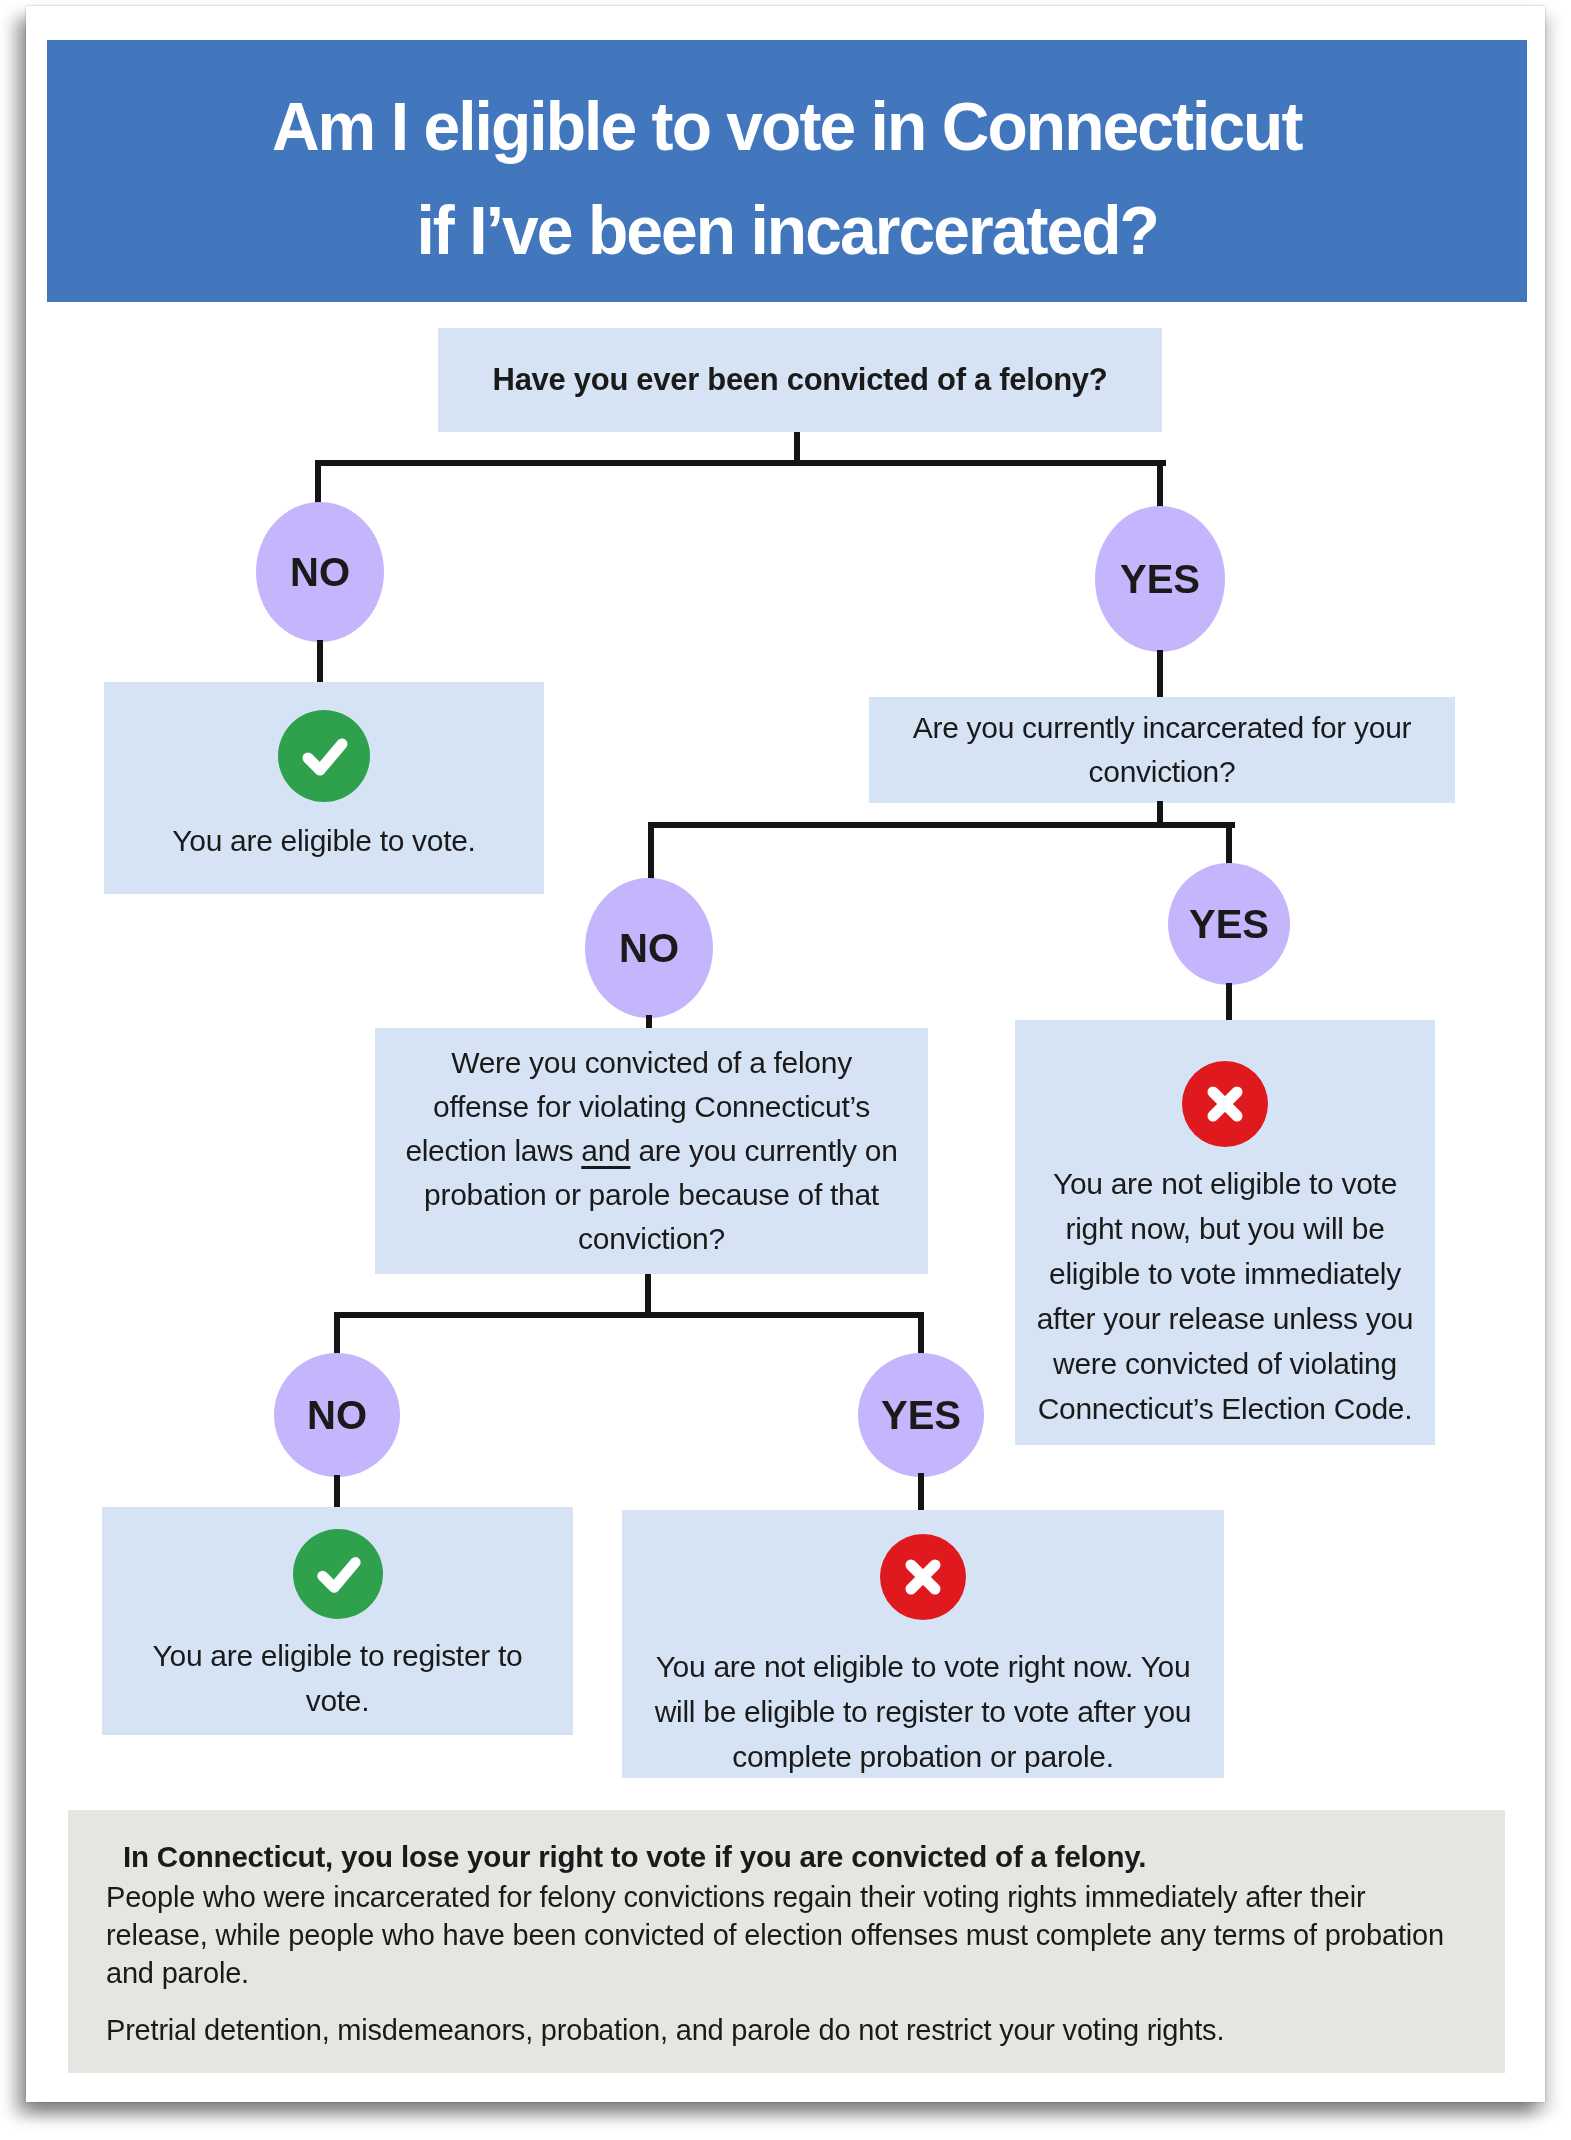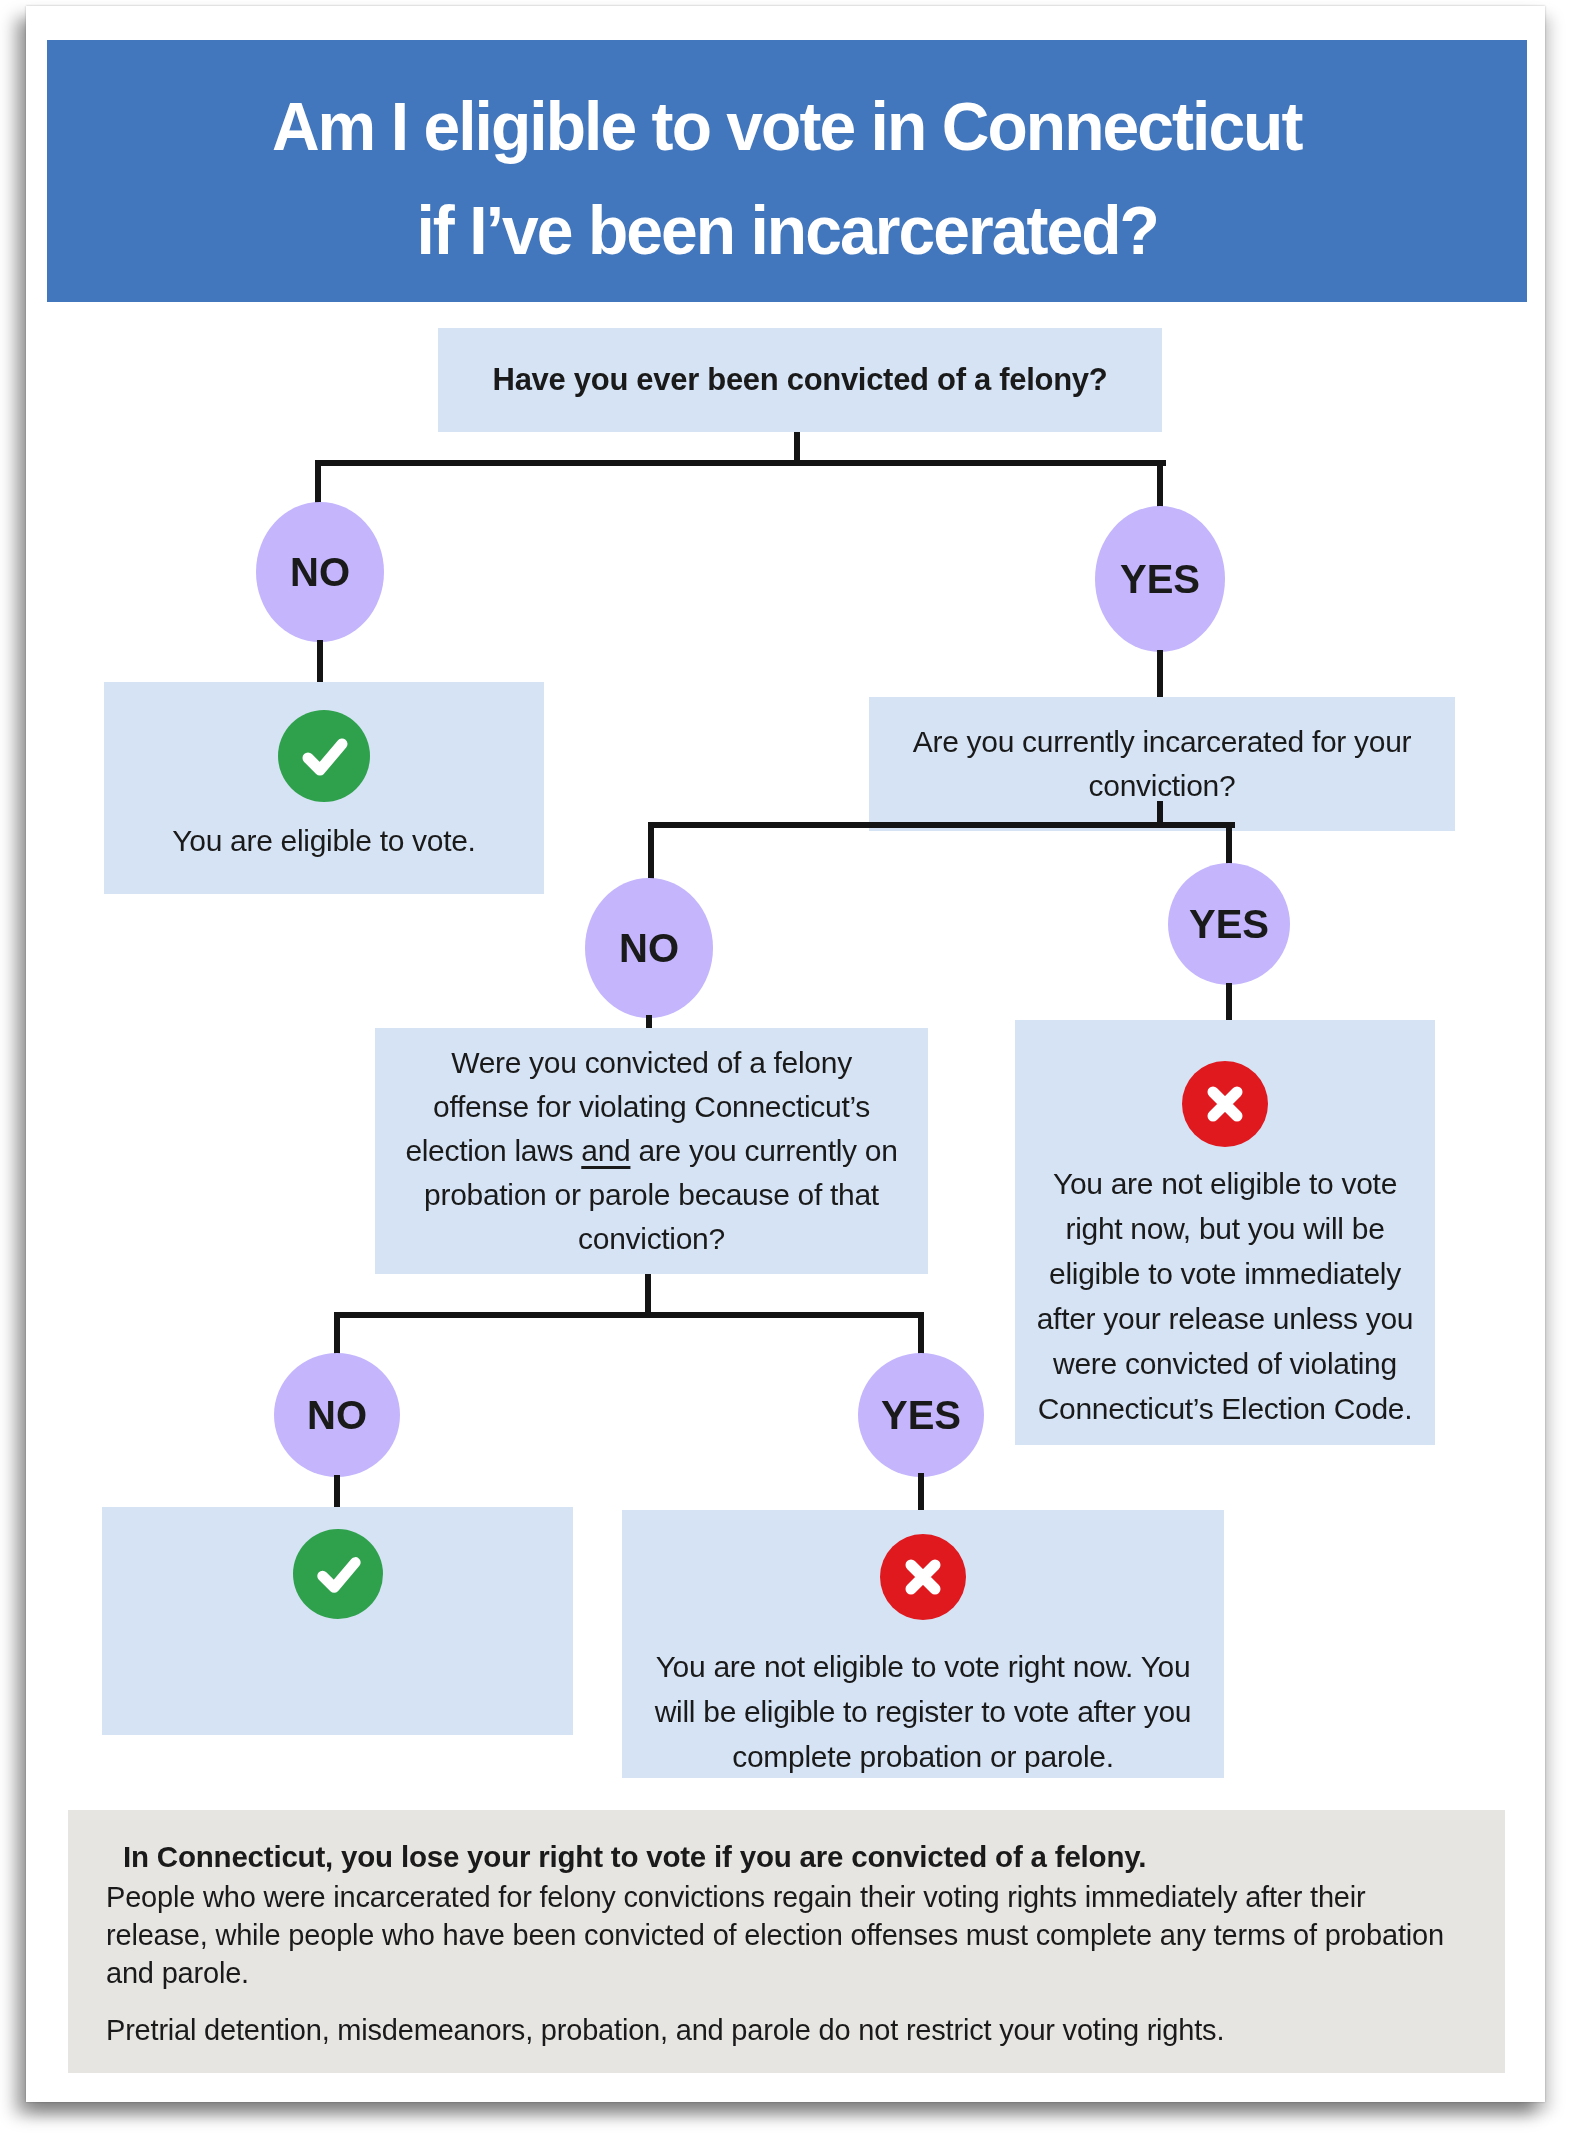--- a/index.html
+++ b/index.html
@@ -61,21 +61,21 @@
 
   <div class="abs result" style="left:104px;top:682px;width:440px;height:212px;padding-top:28px;">
     <div class="badge green" style="width:92px;height:92px;">
       <svg width="56" height="56" viewBox="0 0 56 56">
           <path d="M12 30 L24 42 L46 16" fill="none" stroke="#ffffff" stroke-width="11" stroke-linecap="round" stroke-linejoin="round"></path>
         </svg>
     </div>
     <div style="margin-top:16px;padding:0 20px;">You are eligible to vote.</div>
   </div>
 
-  <div class="abs qbox" style="left:869px;top:697px;width:586px;height:134px;padding:0 38px;">Are you currently incarcerated for your conviction?</div>
+  <div class="abs qbox" style="left:869px;top:697px;width:586px;height:106px;padding:0 38px;">Are you currently incarcerated for your conviction?</div>
 
   <div class="abs line" style="left:1157px;top:801px;width:6px;height:27px;"></div>
   <div class="abs line" style="left:648px;top:822px;width:587px;height:6px;"></div>
   <div class="abs line" style="left:648px;top:822px;width:6px;height:58px;"></div>
   <div class="abs line" style="left:1226px;top:822px;width:6px;height:44px;"></div>
 
   <div class="abs circle" style="left:585px;top:878px;width:128px;height:140px;">NO</div>
   <div class="abs circle" style="left:1168px;top:863px;width:122px;height:122px;">YES</div>
 
   <div class="abs line" style="left:646px;top:1015px;width:6px;height:16px;"></div>
@@ -106,20 +106,21 @@
 
   <div class="abs line" style="left:334px;top:1475px;width:6px;height:34px;"></div>
   <div class="abs line" style="left:918px;top:1473px;width:6px;height:39px;"></div>
 
   <div class="abs result" style="left:102px;top:1507px;width:471px;height:228px;padding-top:22px;">
     <div class="badge green" style="width:90px;height:90px;">
       <svg width="54" height="54" viewBox="0 0 56 56">
           <path d="M12 30 L24 42 L46 16" fill="none" stroke="#ffffff" stroke-width="11" stroke-linecap="round" stroke-linejoin="round"></path>
         </svg>
     </div>
+    <div style="margin-top:14px;padding:0 50px;">You are eligible to register to vote.</div>
   </div>
 
   <div class="abs result" style="left:622px;top:1510px;width:602px;height:268px;padding-top:24px;gap:12px;">
     <div class="badge red" style="width:86px;height:86px;">
       <svg width="48" height="48" viewBox="0 0 48 48">
           <path d="M12 12 L36 36 M36 12 L12 36" fill="none" stroke="#ffffff" stroke-width="11" stroke-linecap="round"></path>
         </svg>
     </div>
     <div style="margin-top:12px;padding:0 10px;">You are not eligible to vote right now. You will be eligible to register to vote after you complete probation or parole.</div>
   </div>

